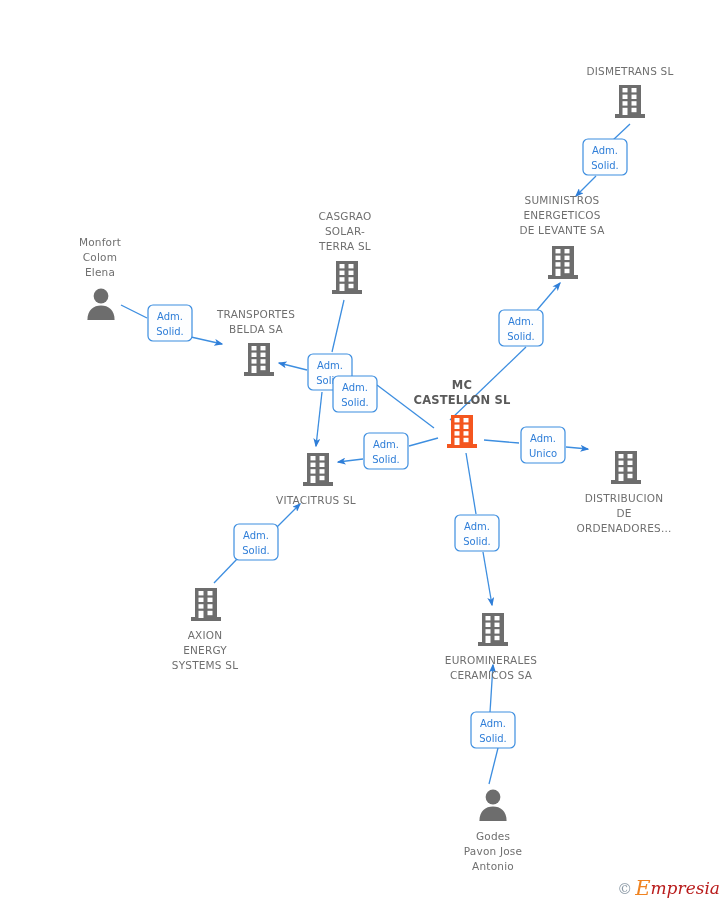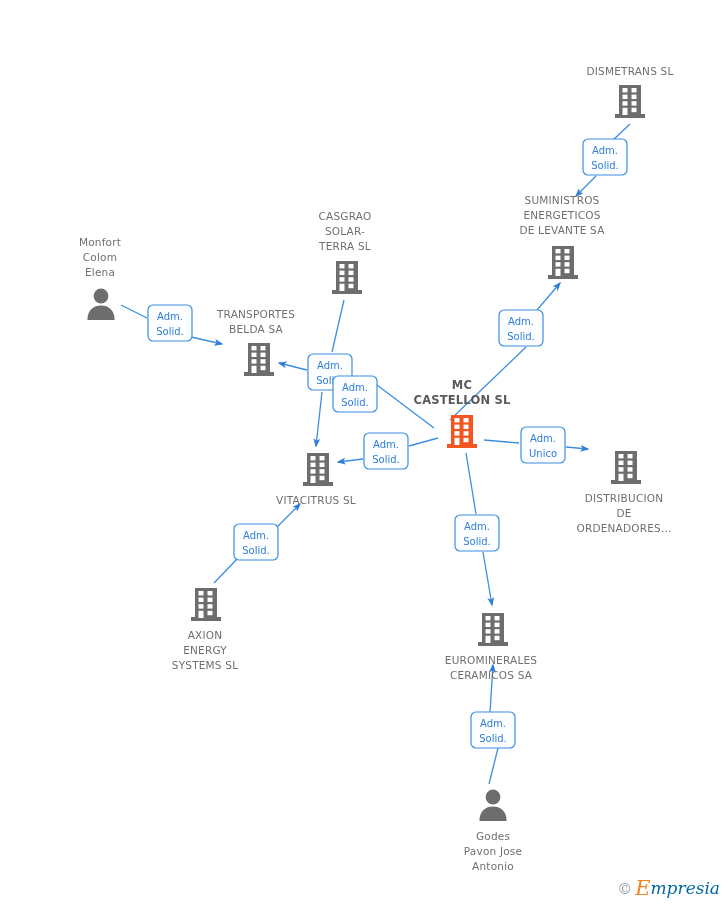--- a/index.html
+++ b/index.html
@@ -68,21 +68,21 @@
     font-family: "DejaVu Serif", serif;
     font-style: italic;
     font-size: 21px;
     color: #ef8321;
     line-height: 1;
   }
   .wm-rest {
     font-family: "DejaVu Serif", serif;
     font-style: italic;
     font-size: 17px;
-    color: #0369a1;
+    color: #b91c1c;
     line-height: 1;
     margin-left: -3px;
   }
 </style>
 </head>
 <body>
 
 <svg id="graph-root" viewBox="0 0 728 905">
   <defs>
     <marker id="arrowhead" markerWidth="9" markerHeight="7" refX="7.6" refY="3.5" orient="auto" markerUnits="userSpaceOnUse">

